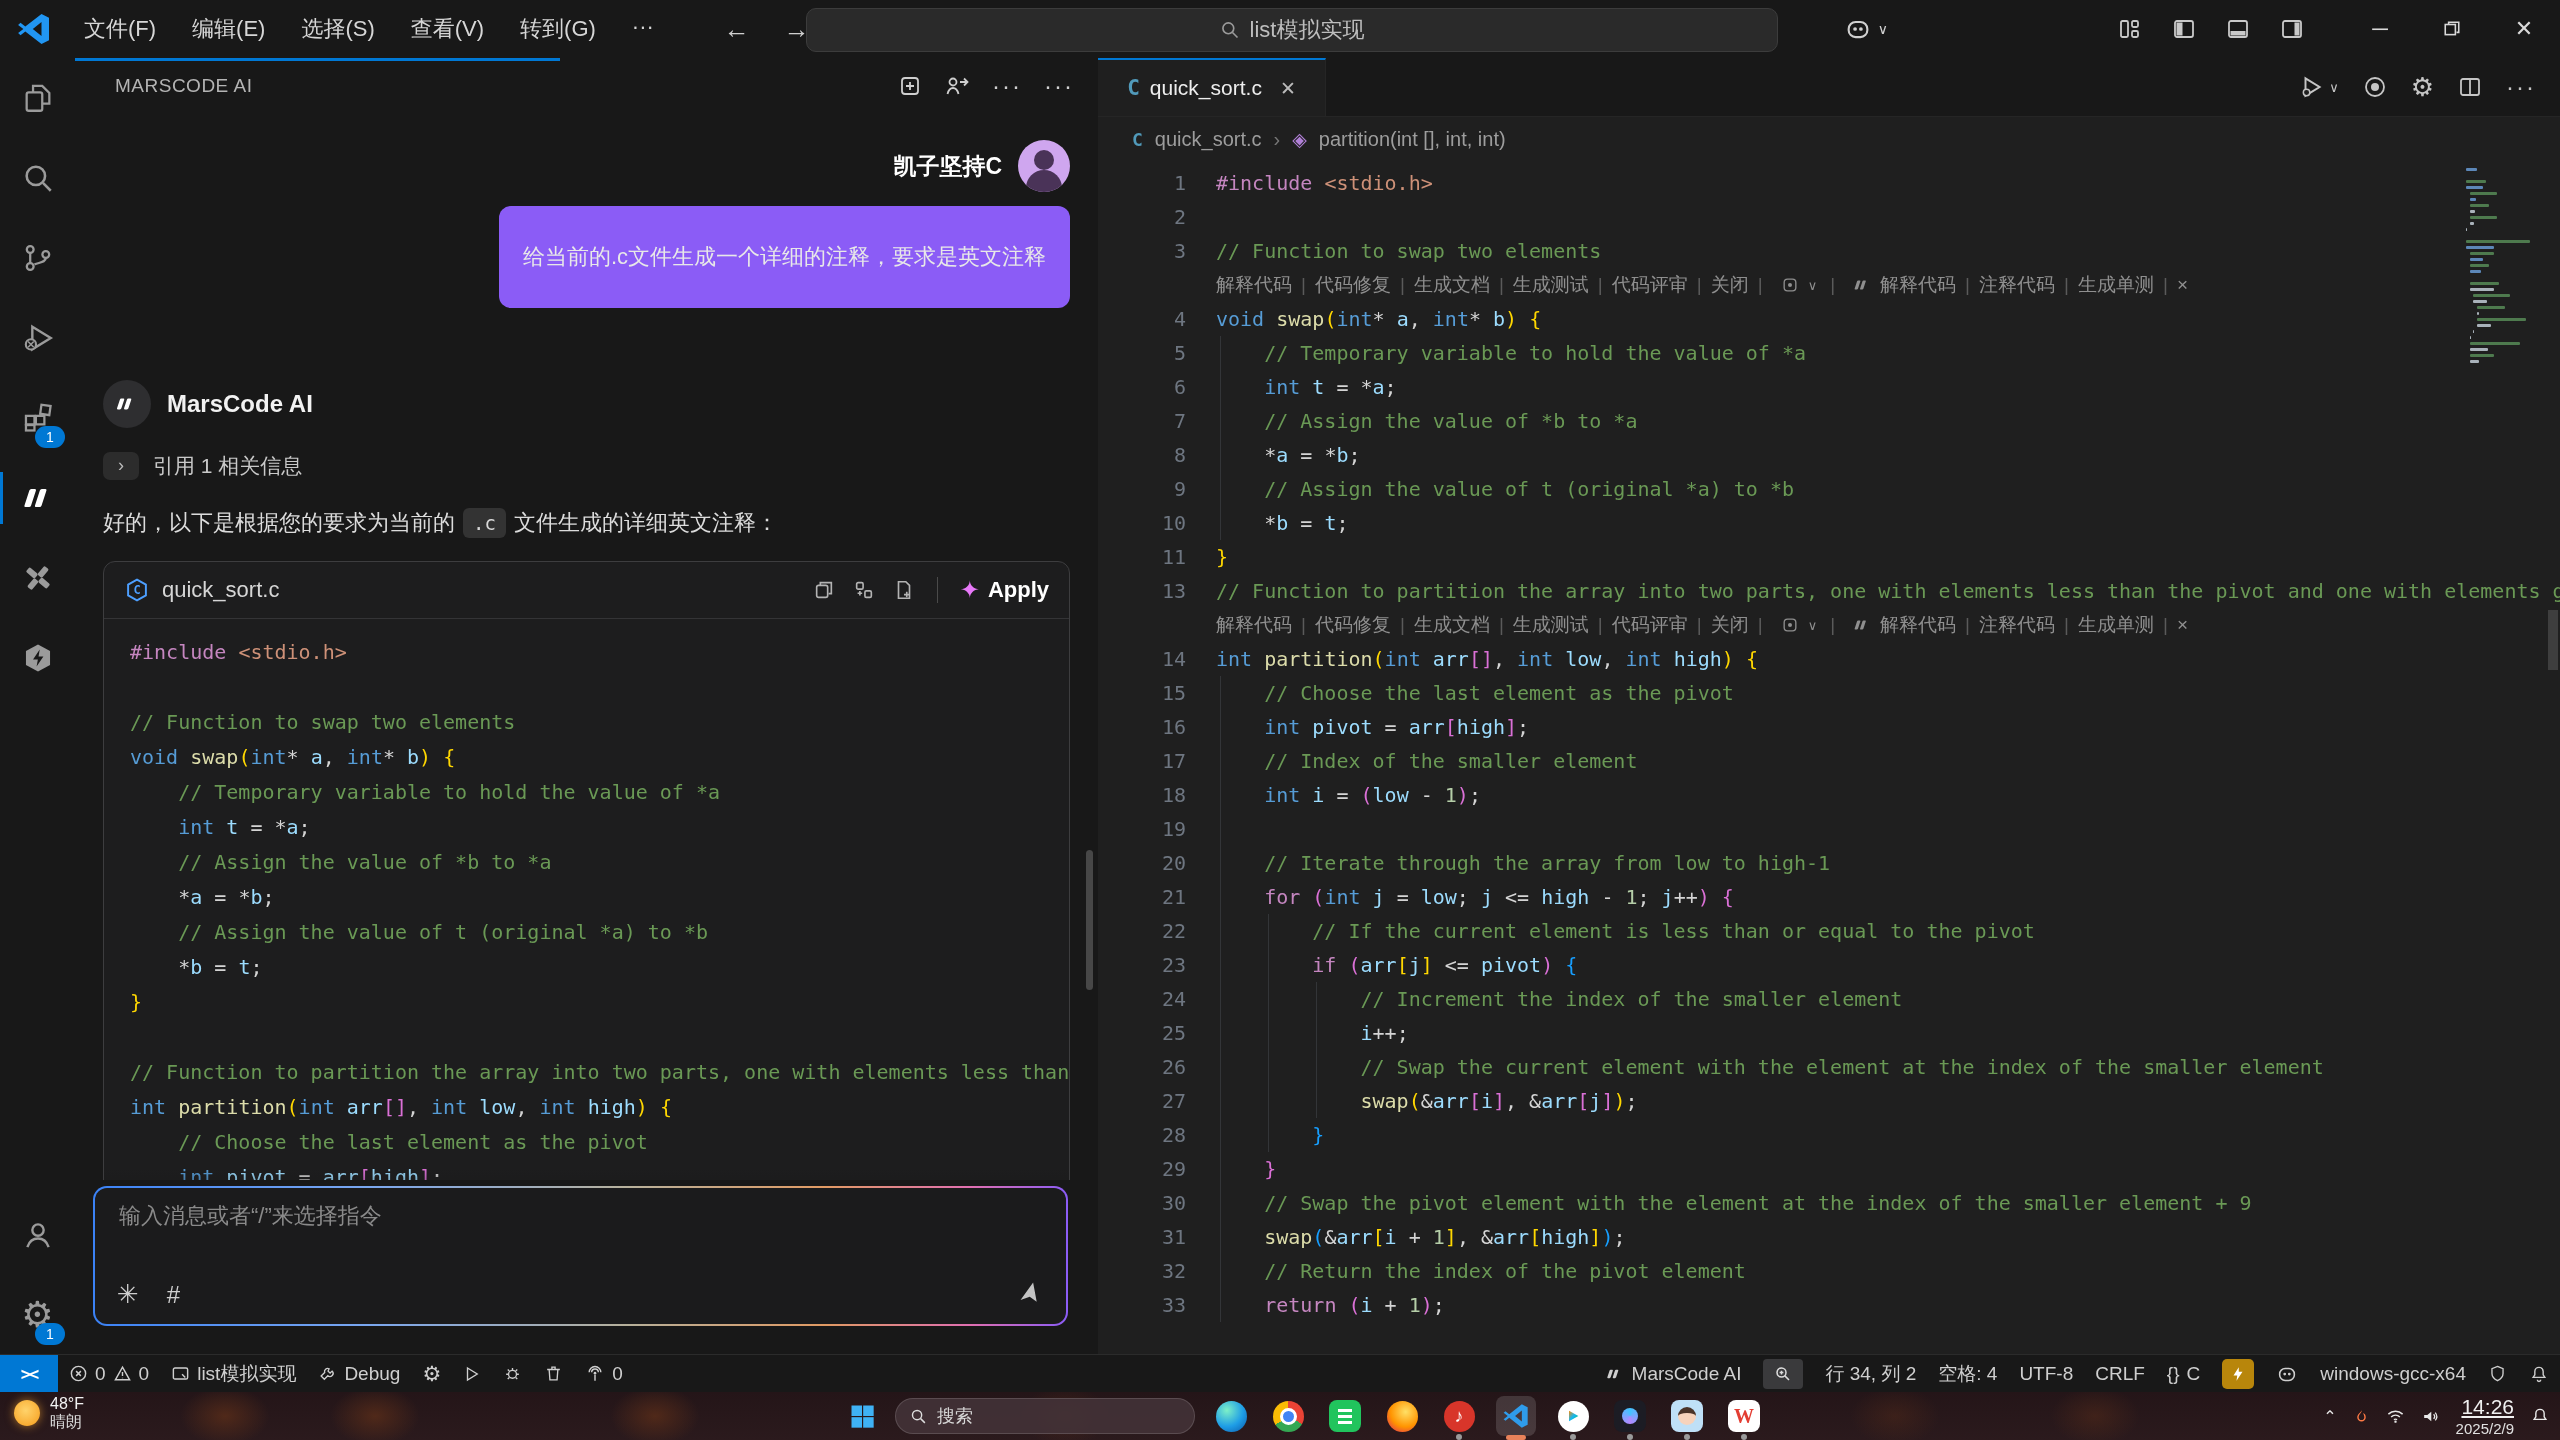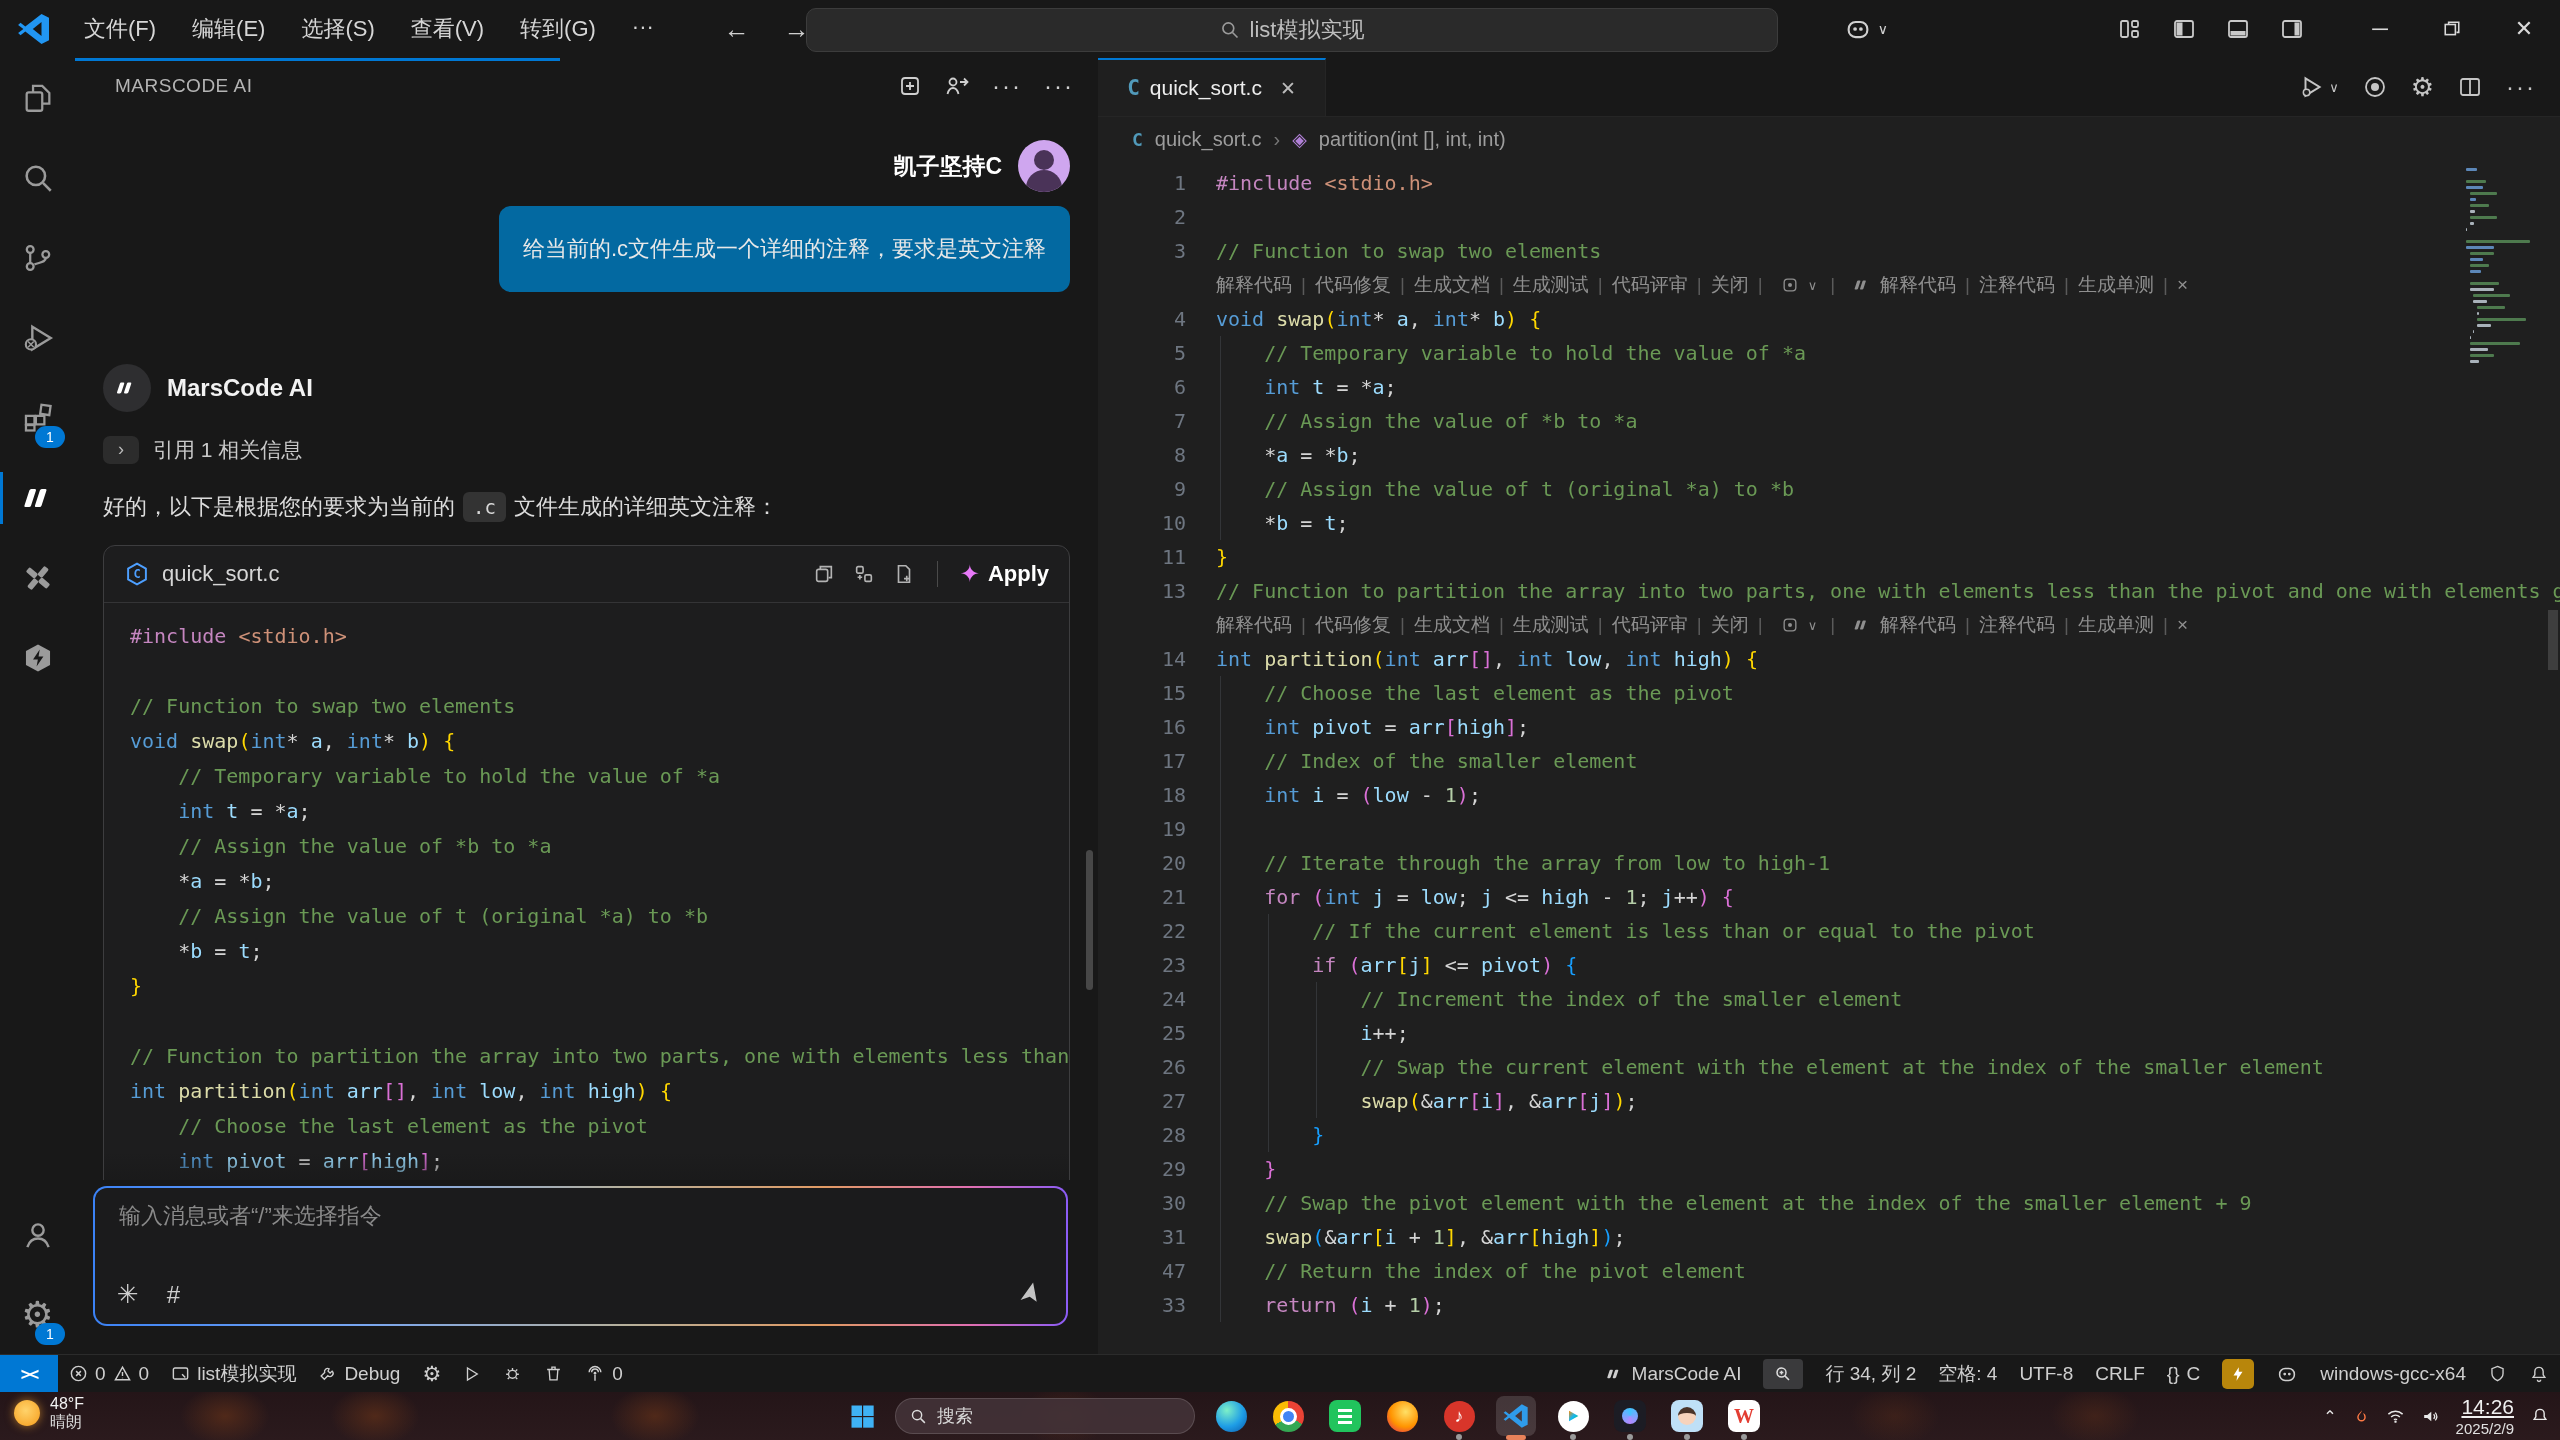--- a/index.html
+++ b/index.html
@@ -33,21 +33,21 @@
   .sb-header{height:56px;display:flex;align-items:center;padding:0 24px 0 40px;}
   .sb-title{font-size:19px;letter-spacing:.5px;color:#b4b4b4;}
   .sb-icons{margin-left:auto;display:flex;gap:22px;color:#cfcfcf;align-items:center;}
   .chat{position:absolute;left:0;right:0;top:56px;bottom:175px;padding:0 28px;overflow:hidden;}
   .u-row{display:flex;justify-content:flex-end;align-items:center;gap:16px;margin-top:26px;}
   .u-name{font-size:23px;font-weight:bold;color:#fff;}
   .u-avatar{width:52px;height:52px;border-radius:50%;background:#cfa6ef;position:relative;overflow:hidden;}
   .u-avatar::before{content:"";position:absolute;left:16px;top:10px;width:20px;height:20px;border-radius:50%;background:#4a3358;}
   .u-avatar::after{content:"";position:absolute;left:8px;top:30px;width:36px;height:26px;border-radius:18px 18px 0 0;background:#4a3358;}
   .u-bubble-row{display:flex;justify-content:flex-end;margin-top:14px;}
-  .u-bubble{background:#0369a1;border-radius:12px;padding:27px 24px;font-size:22px;color:#e8e8e8;max-width:640px;line-height:1.45;}
+  .u-bubble{background:#8b5cf6;border-radius:12px;padding:35px 24px;font-size:22px;color:#e8e8e8;max-width:640px;line-height:1.45;}
   .ai-row{display:flex;align-items:center;gap:16px;margin-top:72px;}
   .ai-avatar{width:48px;height:48px;border-radius:50%;background:#2e2e30;display:flex;align-items:center;justify-content:center;}
   .ai-name{font-size:24px;font-weight:bold;color:#f2f2f2;}
   .ref-row{display:flex;align-items:center;gap:14px;margin-top:24px;color:#c9c9c9;font-size:21px;}
   .ref-chip{width:36px;height:28px;border-radius:7px;background:#2c2c2c;display:flex;align-items:center;justify-content:center;color:#bbb;font-size:18px;}
   .intro{margin-top:26px;font-size:22px;color:#dcdcdc;line-height:1.5;}
   .code-chip{display:inline-block;background:#333;border-radius:6px;padding:1px 10px;margin:0 8px;font-family:"DejaVu Sans Mono",monospace;font-size:19px;color:#d8d8d8;}
   .card{margin-top:22px;border:1px solid #3d3d3f;border-radius:12px;background:#1d1d1e;height:652px;overflow:hidden;position:relative;}
   .card-head{height:56px;display:flex;align-items:center;padding:0 20px;border-bottom:1px solid #343436;}
   .card-file{display:flex;align-items:center;gap:12px;font-size:22px;color:#d6d6d6;}
@@ -507,21 +507,21 @@
           <div class="crow"><div class="ln">22</div><div class="lc"><div class="guide" style="left: 34px;"></div><div class="guide" style="left: 82.16px;"></div><span class="tk-cm">        // If the current element is less than or equal to the pivot</span></div></div>
           <div class="crow"><div class="ln">23</div><div class="lc"><div class="guide" style="left: 34px;"></div><div class="guide" style="left: 82.16px;"></div><span class="tk-pl">        </span><span class="tk-ctl">if</span><span class="tk-pl"> </span><span class="tk-b2">(</span><span class="tk-var">arr</span><span class="tk-b1">[</span><span class="tk-var">j</span><span class="tk-b1">]</span><span class="tk-pl"> &lt;= </span><span class="tk-var">pivot</span><span class="tk-b2">)</span><span class="tk-b3"> {</span></div></div>
           <div class="crow"><div class="ln">24</div><div class="lc"><div class="guide" style="left: 34px;"></div><div class="guide" style="left: 82.16px;"></div><div class="guide" style="left: 130.32px;"></div><span class="tk-cm">            // Increment the index of the smaller element</span></div></div>
           <div class="crow"><div class="ln">25</div><div class="lc"><div class="guide" style="left: 34px;"></div><div class="guide" style="left: 82.16px;"></div><div class="guide" style="left: 130.32px;"></div><span class="tk-pl">            </span><span class="tk-var">i</span><span class="tk-pl">++;</span></div></div>
           <div class="crow"><div class="ln">26</div><div class="lc"><div class="guide" style="left: 34px;"></div><div class="guide" style="left: 82.16px;"></div><div class="guide" style="left: 130.32px;"></div><span class="tk-cm">            // Swap the current element with the element at the index of the smaller element</span></div></div>
           <div class="crow"><div class="ln">27</div><div class="lc"><div class="guide" style="left: 34px;"></div><div class="guide" style="left: 82.16px;"></div><div class="guide" style="left: 130.32px;"></div><span class="tk-pl">            </span><span class="tk-fn">swap</span><span class="tk-b1">(</span><span class="tk-pl">&amp;</span><span class="tk-var">arr</span><span class="tk-b2">[</span><span class="tk-var">i</span><span class="tk-b2">]</span><span class="tk-pl">, &amp;</span><span class="tk-var">arr</span><span class="tk-b2">[</span><span class="tk-var">j</span><span class="tk-b2">]</span><span class="tk-b1">)</span><span class="tk-pl">;</span></div></div>
           <div class="crow"><div class="ln">28</div><div class="lc"><div class="guide" style="left: 34px;"></div><div class="guide" style="left: 82.16px;"></div><span class="tk-b3">        }</span></div></div>
           <div class="crow"><div class="ln">29</div><div class="lc"><div class="guide" style="left: 34px;"></div><span class="tk-b2">    }</span></div></div>
           <div class="crow"><div class="ln">30</div><div class="lc"><div class="guide" style="left: 34px;"></div><span class="tk-cm">    // Swap the pivot element with the element at the index of the smaller element + 9</span></div></div>
           <div class="crow"><div class="ln">31</div><div class="lc"><div class="guide" style="left: 34px;"></div><span class="tk-pl">    </span><span class="tk-fn">swap</span><span class="tk-b3">(</span><span class="tk-pl">&amp;</span><span class="tk-var">arr</span><span class="tk-b1">[</span><span class="tk-var">i</span><span class="tk-pl"> + </span><span class="tk-num">1</span><span class="tk-b1">]</span><span class="tk-pl">, &amp;</span><span class="tk-var">arr</span><span class="tk-b1">[</span><span class="tk-var">high</span><span class="tk-b1">]</span><span class="tk-b3">)</span><span class="tk-pl">;</span></div></div>
-          <div class="crow"><div class="ln">47</div><div class="lc"><div class="guide" style="left: 34px;"></div><span class="tk-cm">    // Return the index of the pivot element</span></div></div>
+          <div class="crow"><div class="ln">32</div><div class="lc"><div class="guide" style="left: 34px;"></div><span class="tk-cm">    // Return the index of the pivot element</span></div></div>
           <div class="crow"><div class="ln">33</div><div class="lc"><div class="guide" style="left: 34px;"></div><span class="tk-pl">    </span><span class="tk-ctl">return</span><span class="tk-pl"> </span><span class="tk-b2">(</span><span class="tk-var">i</span><span class="tk-pl"> + </span><span class="tk-num">1</span><span class="tk-b2">)</span><span class="tk-pl">;</span></div></div>
         </div>
       <div class="minimap" id="minimap">
           <div class="mm-row" style="margin-left: 0px; width: 11.16px; background: rgb(92, 135, 184);"></div>
           <div class="mm-row" style="margin-left: 0px; width: 0px; background: transparent;"></div>
           <div class="mm-row" style="margin-left: 0px; width: 19.84px; background: rgb(78, 122, 78);"></div>
           <div class="mm-row" style="margin-left: 0px; width: 16.74px; background: rgb(92, 135, 184);"></div>
           <div class="mm-row" style="margin-left: 3.6px; width: 27.9px; background: rgb(78, 122, 78);"></div>
           <div class="mm-row" style="margin-left: 3.6px; width: 6.82px; background: rgb(92, 135, 184);"></div>
           <div class="mm-row" style="margin-left: 3.6px; width: 19.22px; background: rgb(78, 122, 78);"></div>

